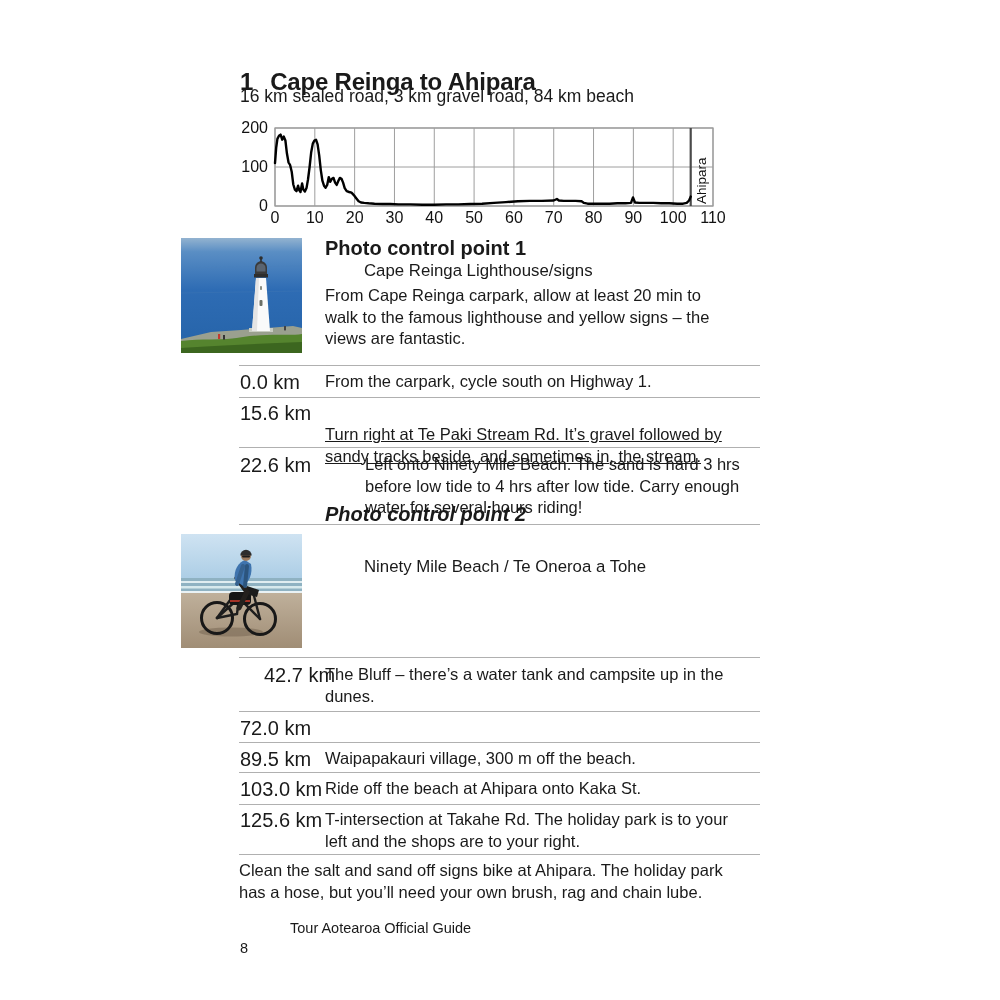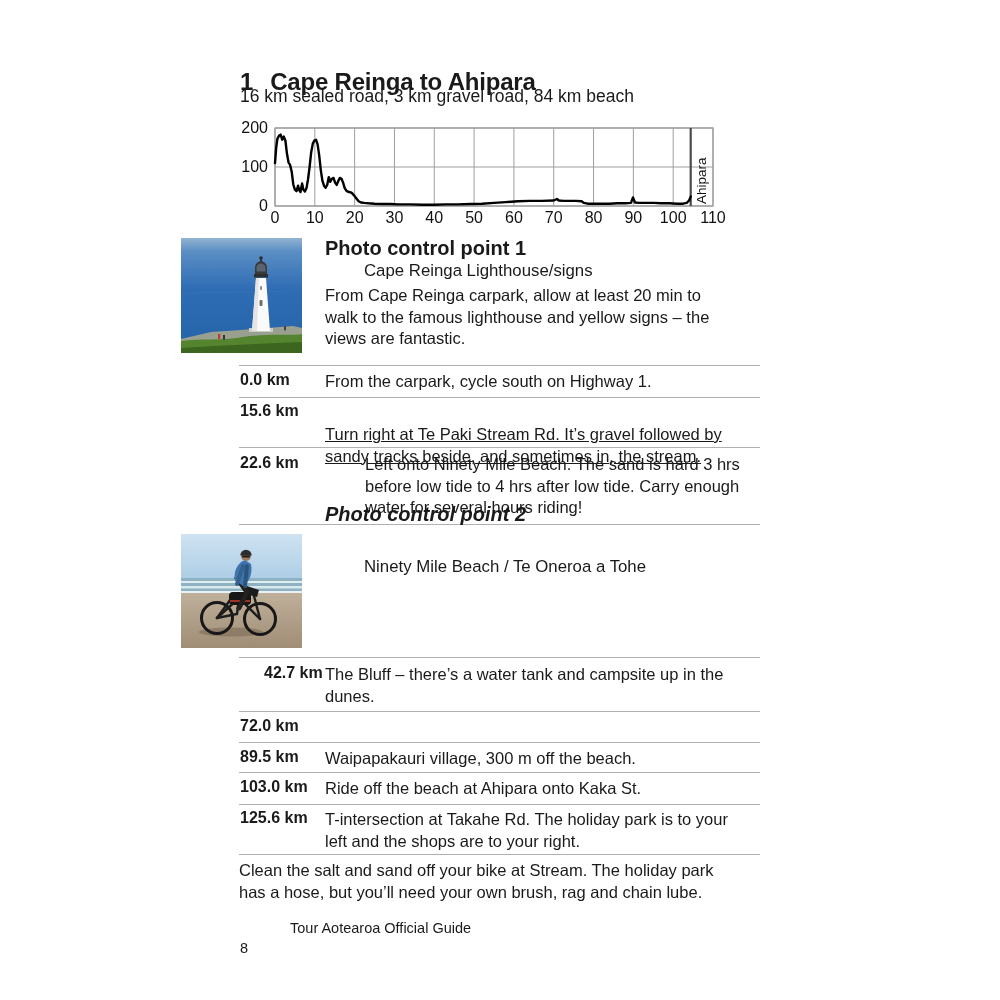--- a/index.html
+++ b/index.html
@@ -13,21 +13,21 @@
   #elev-chart{left:230px;top:114px;}
   #elev-chart text{font-family:"Liberation Sans","DejaVu Sans",sans-serif;fill:#111;}
   #elev-chart .tick{font-size:16px;}
   #elev-chart .annot{font-size:13.5px;}
   .photo{overflow:hidden;}
   .photo svg{display:block;}
   .cp-head{left:325px;font-size:20px;font-weight:700;}
   .cp-sub{left:325px;font-size:16.8px;margin-left:39px;}
   .cp-para{left:325px;width:448px;font-size:16.5px;line-height:21.5px;white-space:pre-line;}
   .rule{position:absolute;left:239px;width:521px;height:1px;background:#b0b0b0;}
-  .km{left:240px;font-size:16px;font-weight:bold;}
+  .km{left:240px;font-size:20px;}
   .desc{left:325px;width:448px;font-size:16.5px;line-height:21.5px;white-space:pre-line;}
   .note{left:239px;width:528px;font-size:16.5px;line-height:21.5px;white-space:pre-line;}
   .pg-num{left:240px;top:940px;font-size:14.5px;}
   .pg-title{left:290px;top:920px;font-size:14.5px;}
 </style>
 </head>
 <body>
 
 <div class="page">
 
@@ -180,19 +180,19 @@
   <div class="abs desc" style="top:748px;">Waipapakauri village, 300 m off the beach.</div>
   <div class="rule" style="top:772px;"></div>
   <div class="abs km" style="top:778px;">103.0 km</div>
   <div class="abs desc" style="top:778px;">Ride off the beach at Ahipara onto Kaka St.</div>
   <div class="rule" style="top:804px;"></div>
   <div class="abs km" style="top:809px;">125.6 km</div>
   <div class="abs desc" style="top:809px;">T-intersection at Takahe Rd. The holiday park is to your
 left and the shops are to your right.</div>
   <div class="rule" style="top:854px;"></div>
 
-  <div class="abs note" style="top:860px;">Clean the salt and sand off your bike at Stream. The holiday park
+  <div class="abs note" style="top:860px;">Clean the salt and sand off signs bike at Ahipara. The holiday park
 has a hose, but you’ll need your own brush, rag and chain lube.</div>
 
   <div class="abs pg-num">8</div>
   <div class="abs pg-title">Tour Aotearoa Official Guide</div>
 
 </div>
 
 </body></html>

